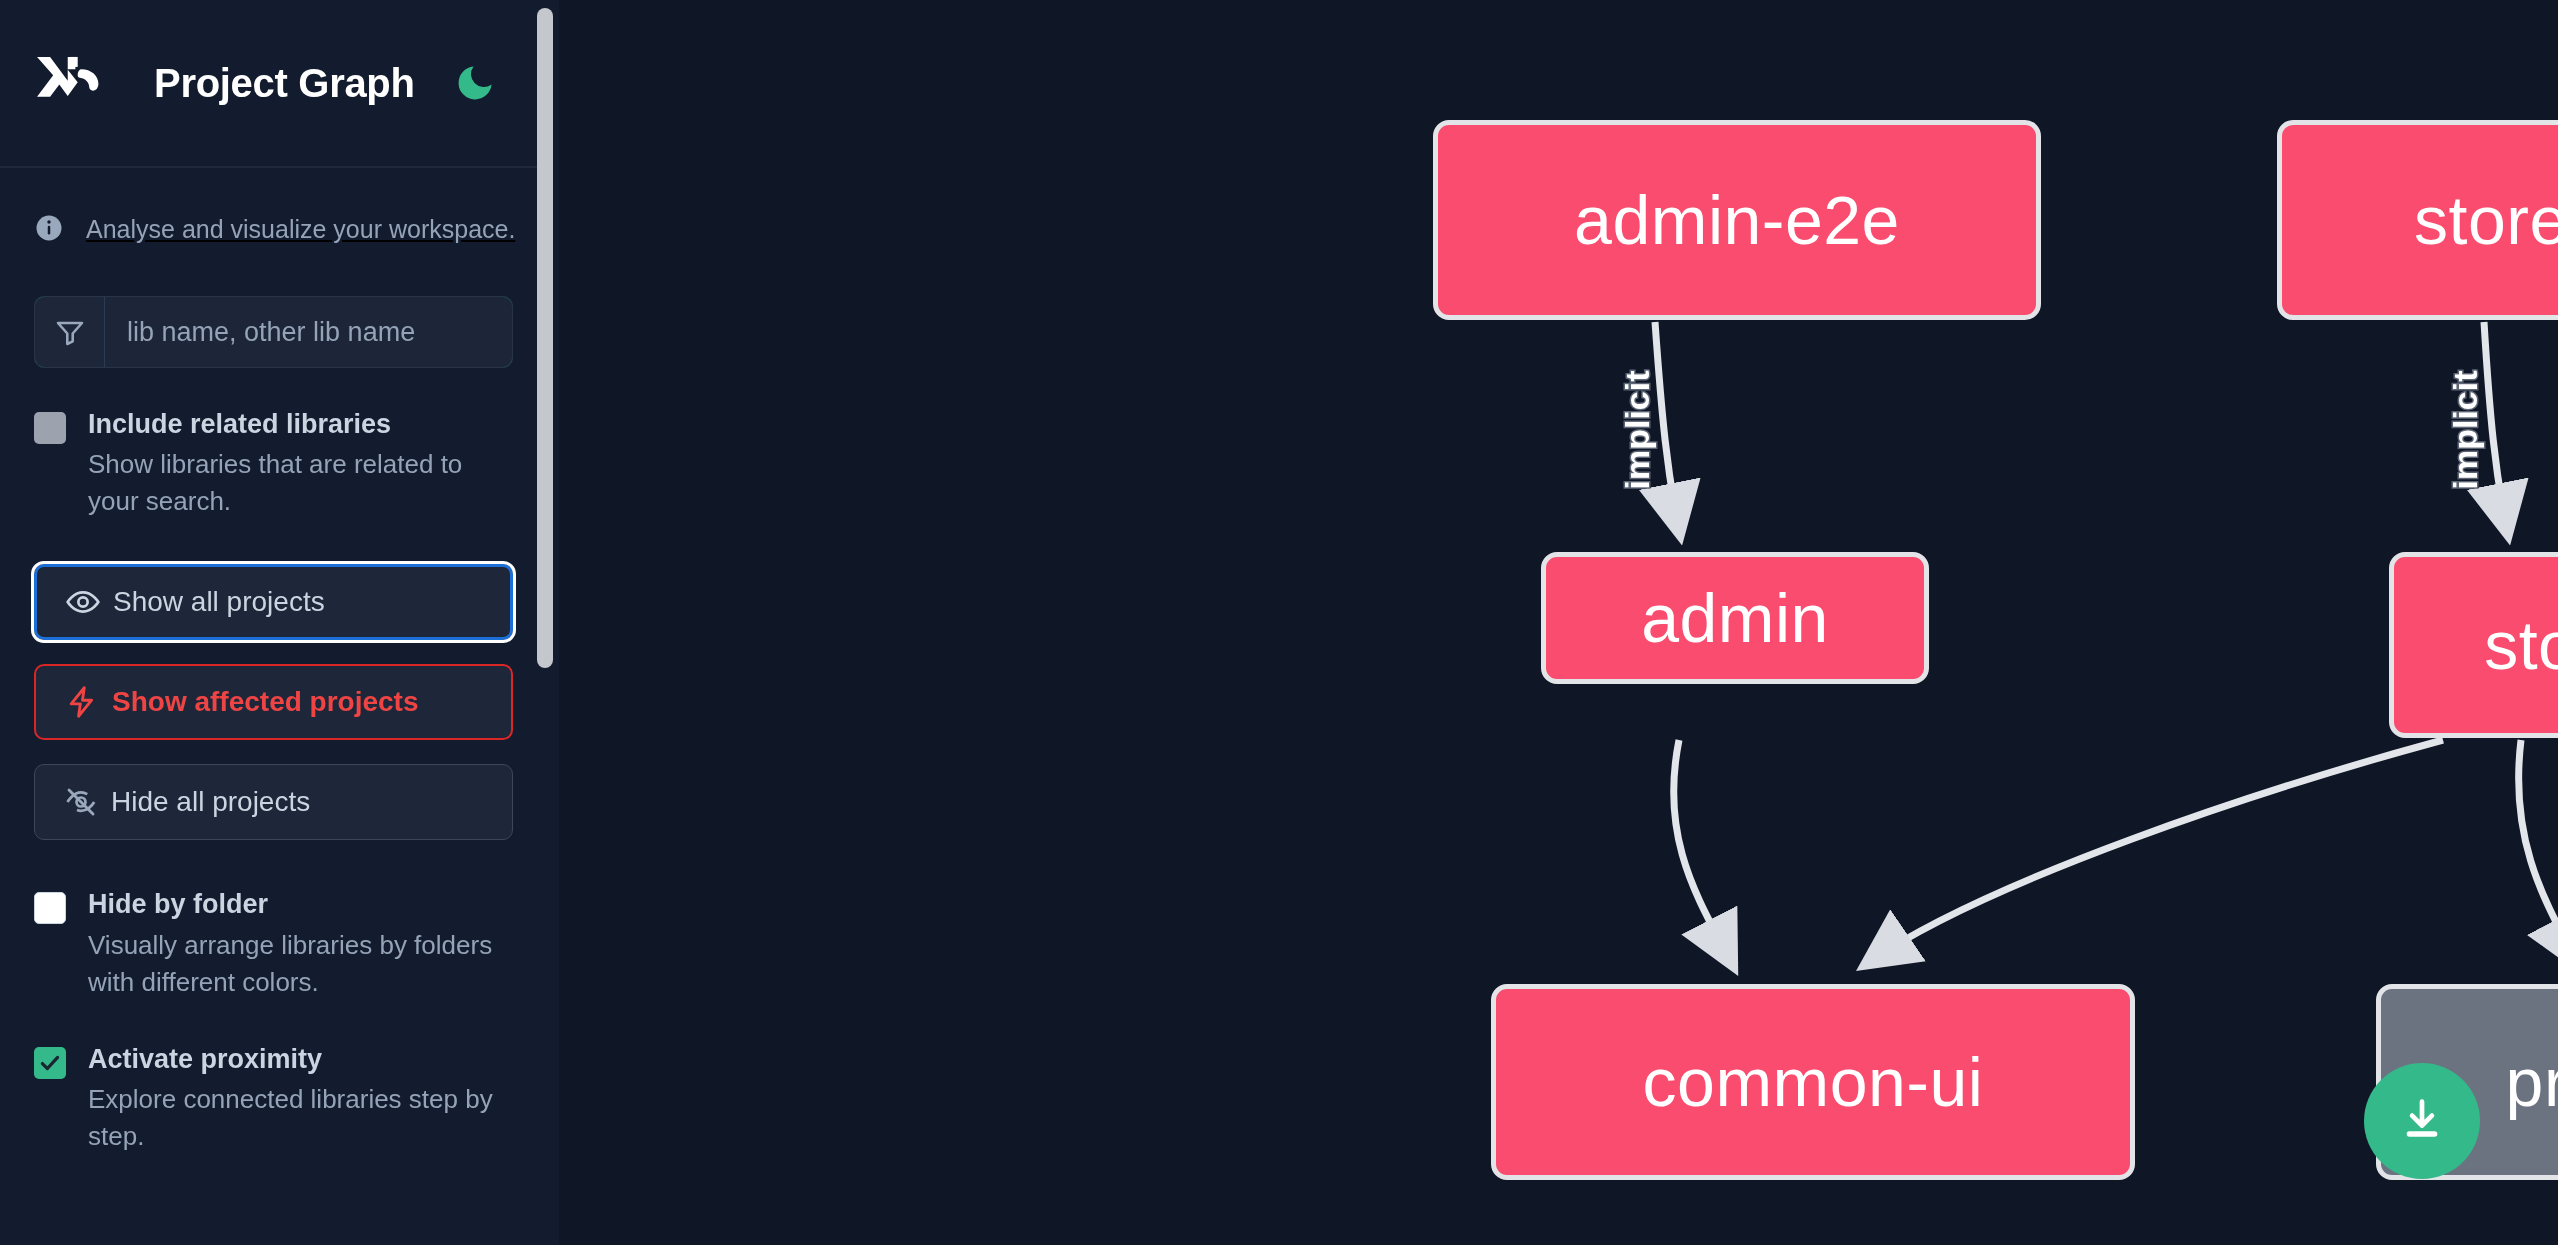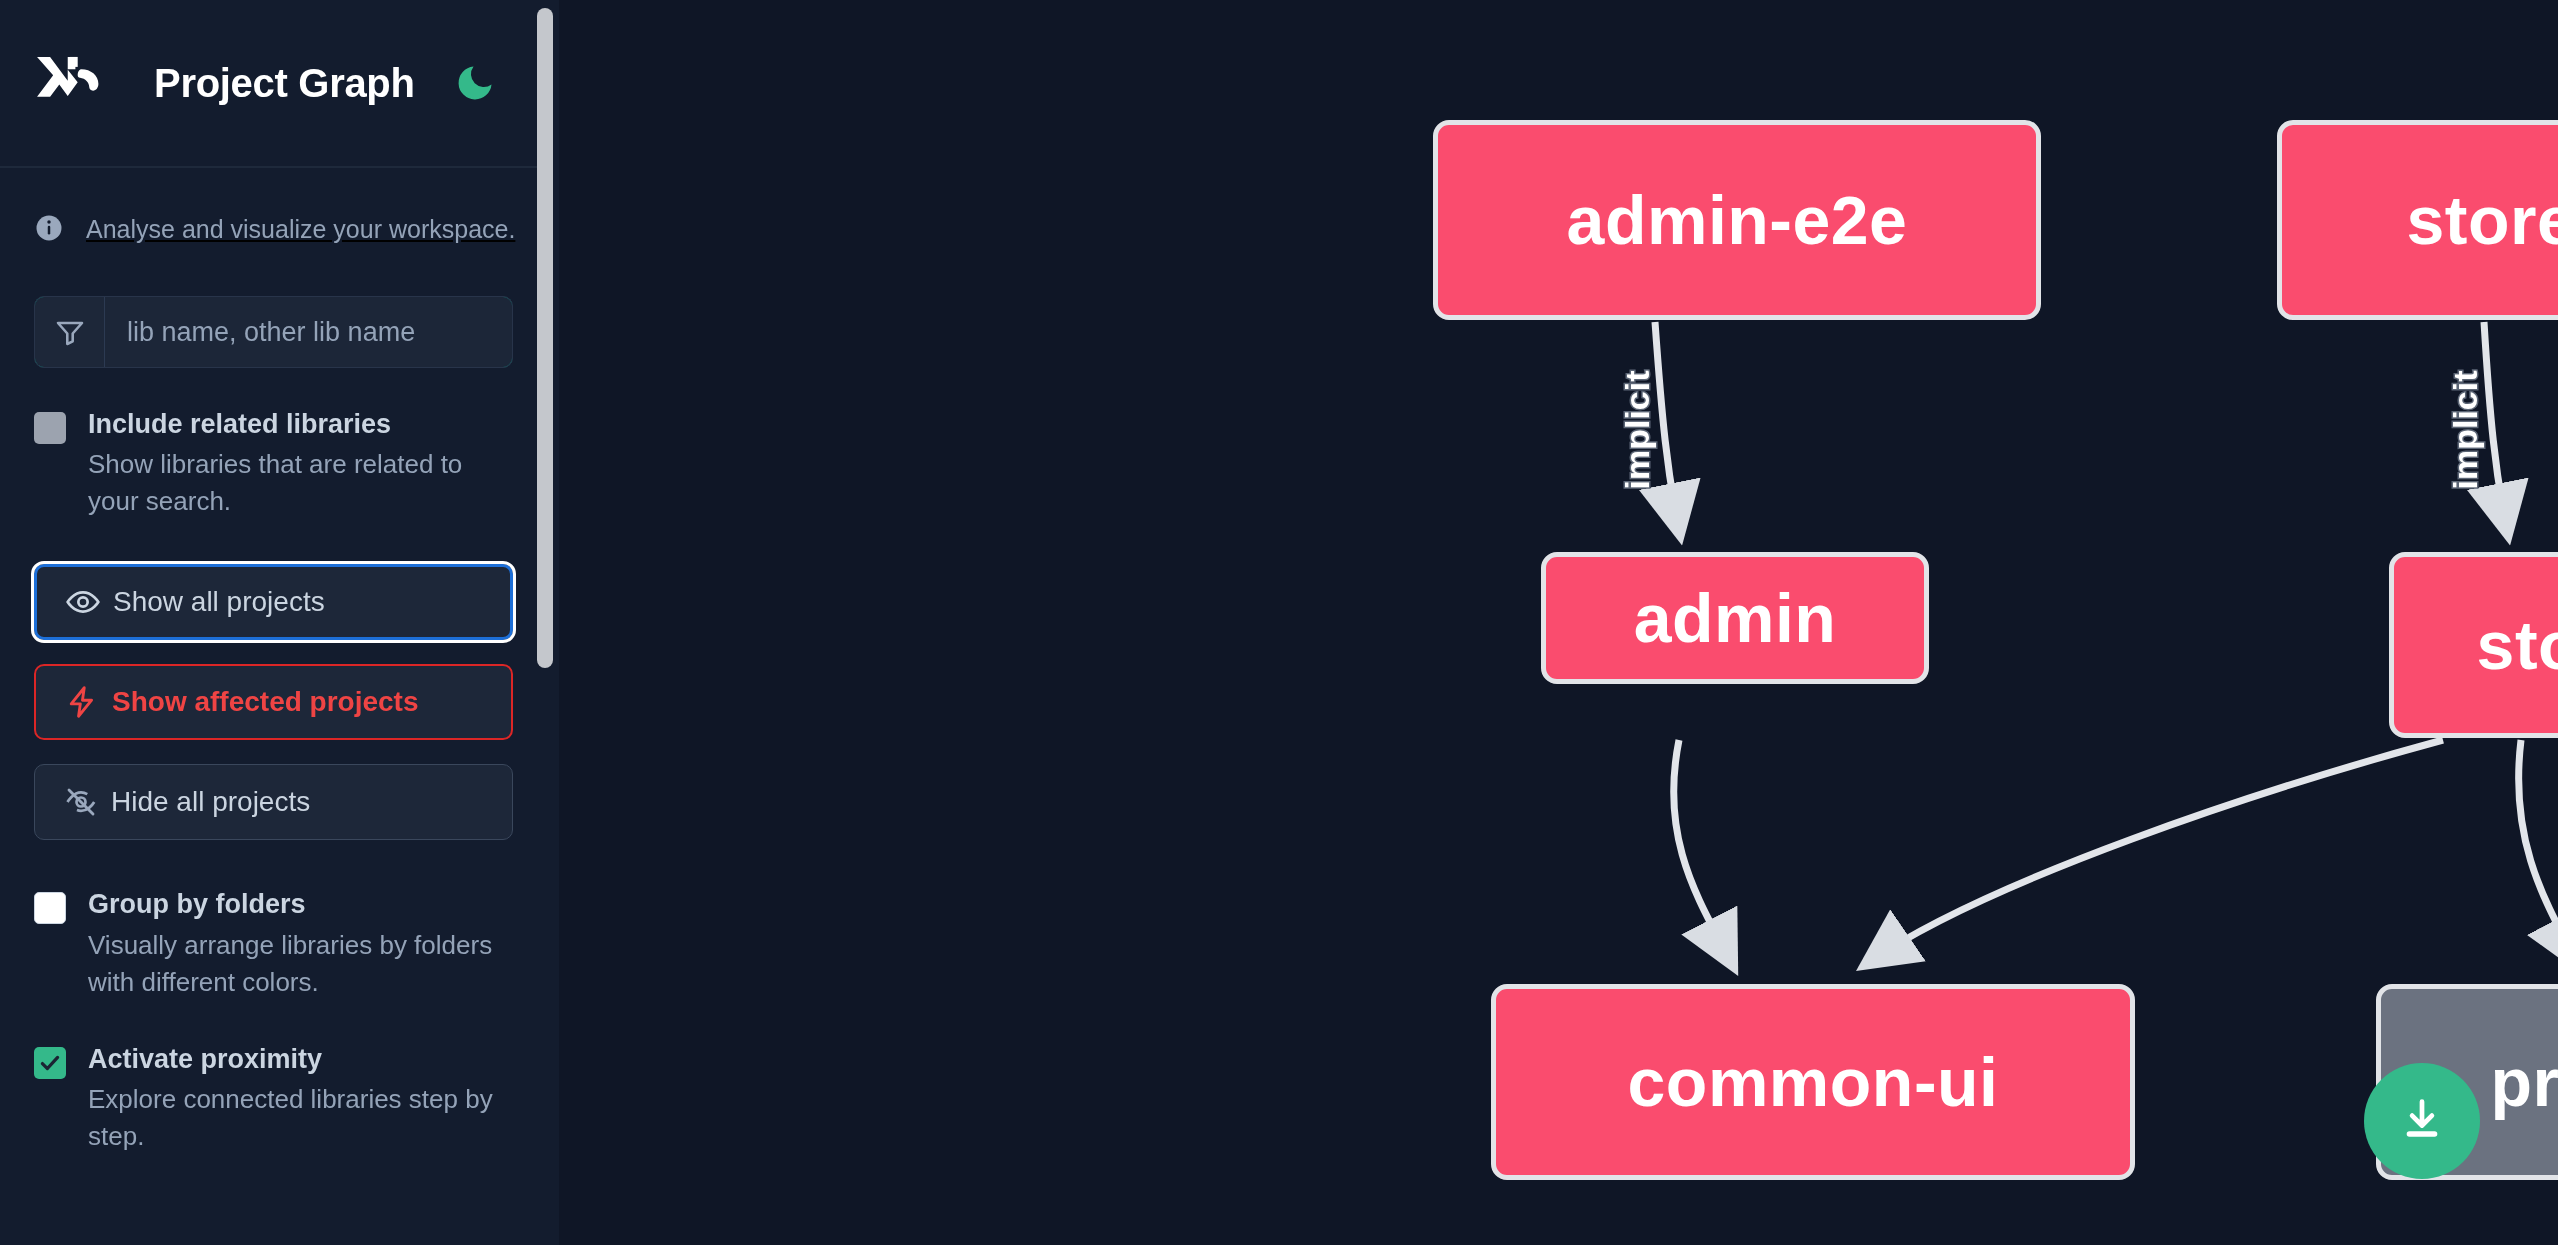--- a/index.html
+++ b/index.html
@@ -217,21 +217,20 @@
     align-items: center;
     justify-content: center;
     border-radius: 16px;
     border: 5px solid #e2e4e8;
     color: #ffffff;
     font-size: 68px;
     letter-spacing: 0.5px;
     cursor: pointer;
     font-family: "Liberation Sans", sans-serif;
     white-space: nowrap;
-    font-weight: bold;
   }
   .node.pink { background: #fa4c6e; }
   .node.gray { background: #6b7280; }
 
   #download-btn {
     position: absolute;
     right: 78px;
     bottom: 66px;
     width: 116px;
     height: 116px;
@@ -318,21 +317,21 @@
               <circle cx="12" cy="12" r="3" fill="none" stroke="#9aa8bd" stroke-width="1.8"></circle>
               <path stroke="#9aa8bd" stroke-width="1.9" stroke-linecap="round" d="M4 4l16 16"></path>
             </svg>
             <span>Hide all projects</span>
           </button>
         </div>
 
         <div class="check-row" style="margin-top:46px">
           <span class="cb white"></span>
           <div class="check-texts">
-            <div class="check-title">Group by folders</div>
+            <div class="check-title">Hide by folder</div>
             <div class="check-desc">Visually arrange libraries by folders with different colors.</div>
           </div>
         </div>
 
         <div class="check-row" style="margin-top:40px">
           <span class="cb green">
             <svg width="26" height="26" viewBox="0 0 24 24">
               <path fill="none" stroke="#1b2433" stroke-width="3" stroke-linecap="round" stroke-linejoin="round" d="M5 12.5l4.6 4.6L19 6.8"></path>
             </svg>
           </span>

